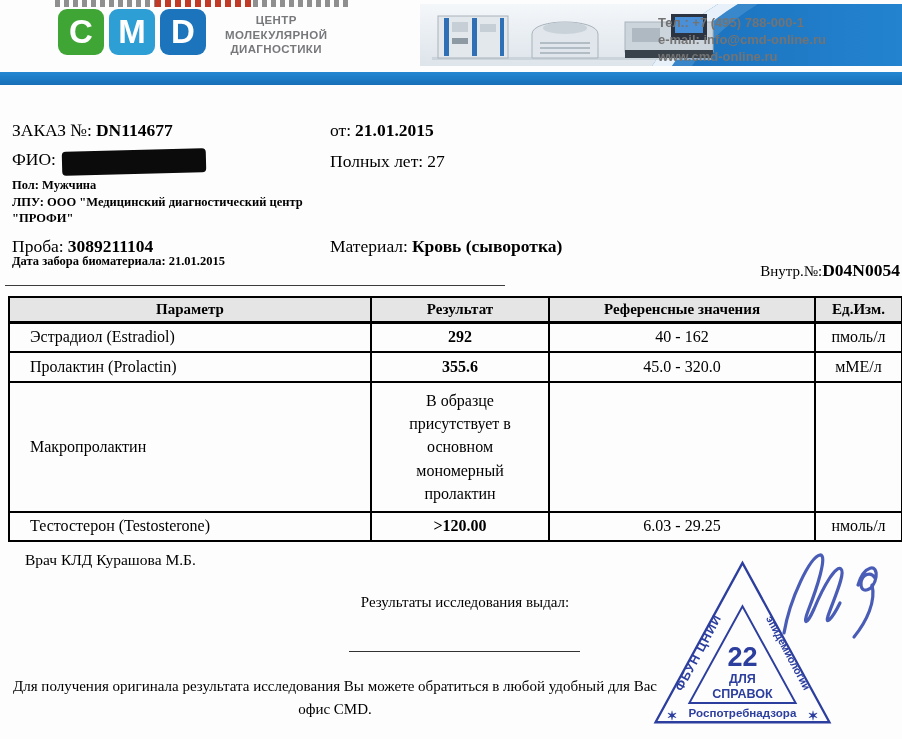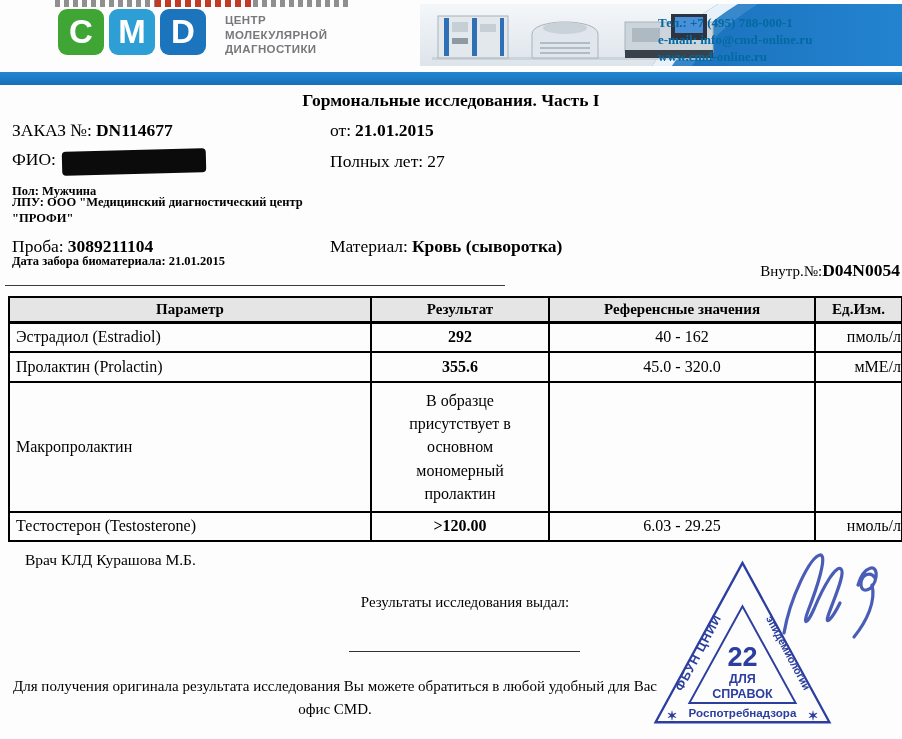--- a/index.html
+++ b/index.html
@@ -23,30 +23,30 @@
     width:46px; height:46px; border-radius:9px; color:#fff;
     font-family:"Liberation Sans", sans-serif; font-weight:bold; font-size:33px;
     display:flex; align-items:center; justify-content:center;
   }
   .sq-c { background:#3fa535; }
   .sq-m { background:#2e9fd4; }
   .sq-d { background:#1c75bc; }
   .tagline {
     position:absolute; left:225px; top:13px;
     font-family:"Liberation Sans", sans-serif; font-weight:bold;
-    font-size:11.5px; line-height:1.28; color:#77787b; letter-spacing:.4px;
+    font-size:11.5px; line-height:1.28; color:#77787b; letter-spacing:.4px;text-align:center;
   }
 
   
   .banner { position:absolute; left:420px; top:4px; width:482px; height:62px; }
   .banner svg { display:block; }
   .contact {
     position:absolute; left:238px; top:11px;
-    font-family:Liberation Serif, serif; font-weight:bold;
-    font-size:13px; line-height:1.3; color:#0369a1;
+    font-family:Liberation Sans, sans-serif; font-weight:bold;
+    font-size:13px; line-height:1.3; color:#737373;
   }
 
   .blue-bar { position:absolute; left:0; top:72px; width:902px; height:13px;
     background:linear-gradient(#2487d2,#176fb8); }
 
   
   .doc-title { position:absolute; left:0; top:90px; width:902px; text-align:center;
     font-size:17.5px; font-weight:bold; }
 
   
@@ -68,24 +68,24 @@
   .results th, .results td { border:2px solid #000; vertical-align:middle; }
   .results th {
     background:#e5e5e5; font-size:15px; font-weight:bold;
     height:25px; text-align:center; border-bottom-width:3px;
   }
   .results td { font-size:16px; }
   .col-param { width:362px; }
   .col-res   { width:178px; }
   .col-ref   { width:266px; }
   .col-unit  { width:87px; }
-  .td-param { text-align:left; padding-left:6px; }
+  .td-param { text-align:left; padding-left:20px; }
   .td-res   { text-align:center; font-weight:bold; }
   .td-ref   { text-align:center; font-size:15.5px; }
-  .td-unit  { text-align:right; font-size:15.5px; }
+  .td-unit  { text-align:center; font-size:15.5px; }
   .row-std  { height:30px; }
   .row-last { height:29px; }
   .row-tall { height:122px; }
   .td-res-multiline { font-weight:normal; font-size:15.5px; line-height:1.45;
     padding:6px 22px; text-align:center; }
 
   
   .doctor    { position:absolute; left:25px;  top:551px; font-size:15.5px; }
   .issued-by { position:absolute; left:300px; top:594px; width:330px; text-align:center; font-size:15px; }
   .print-date{ position:absolute; left:25px;  top:619px; font-size:16px; }
@@ -159,41 +159,40 @@
     </svg>
     <div class="contact">
       <div>Тел.: +7 (495) 788-000-1</div>
       <div>e-mail: info@cmd-online.ru</div>
       <div>www.cmd-online.ru</div>
     </div>
   </div>
 
   <div class="blue-bar"></div>
 
-  <div class="doc-title">Гормональные исследования. Часть I</div>
 
   <div class="info-line" style="left:12px; top:120px;">
     <span class="lbl-lg">ЗАКАЗ №:</span>
     <span class="val-lg">DN114677</span>
   </div>
   <div class="info-line" style="left:330px; top:120px;">
     <span class="lbl-lg">от:</span>
     <span class="val-lg">21.01.2015</span>
   </div>
 
   <div class="info-line" style="left:12px; top:149px;">
     <span class="lbl-lg">ФИО:</span>
   </div>
   <div class="redaction"></div>
   <div class="info-line" style="left:330px; top:151px;">
     <span class="lbl-lg">Полных лет:</span>
     <span class="lbl-lg">27</span>
   </div>
 
-  <div class="info-line small-bold" style="left:12px; top:178px;margin-top:6px;">Пол: Мужчина</div>
+  <div class="info-line small-bold" style="left:12px; top:178px;">Пол: Мужчина</div>
   <div class="info-line small-bold" style="left:12px; top:195px;">ЛПУ: ООО "Медицинский диагностический центр</div>
   <div class="info-line small-bold" style="left:12px; top:211px;">"ПРОФИ"</div>
 
   <div class="info-line" style="left:12px; top:236px;">
     <span class="lbl-lg">Проба:</span>
     <span class="val-lg">3089211104</span>
   </div>
   <div class="info-line" style="left:330px; top:236px;">
     <span class="lbl-lg">Материал:</span>
     <span class="val-lg">Кровь (сыворотка)</span>

